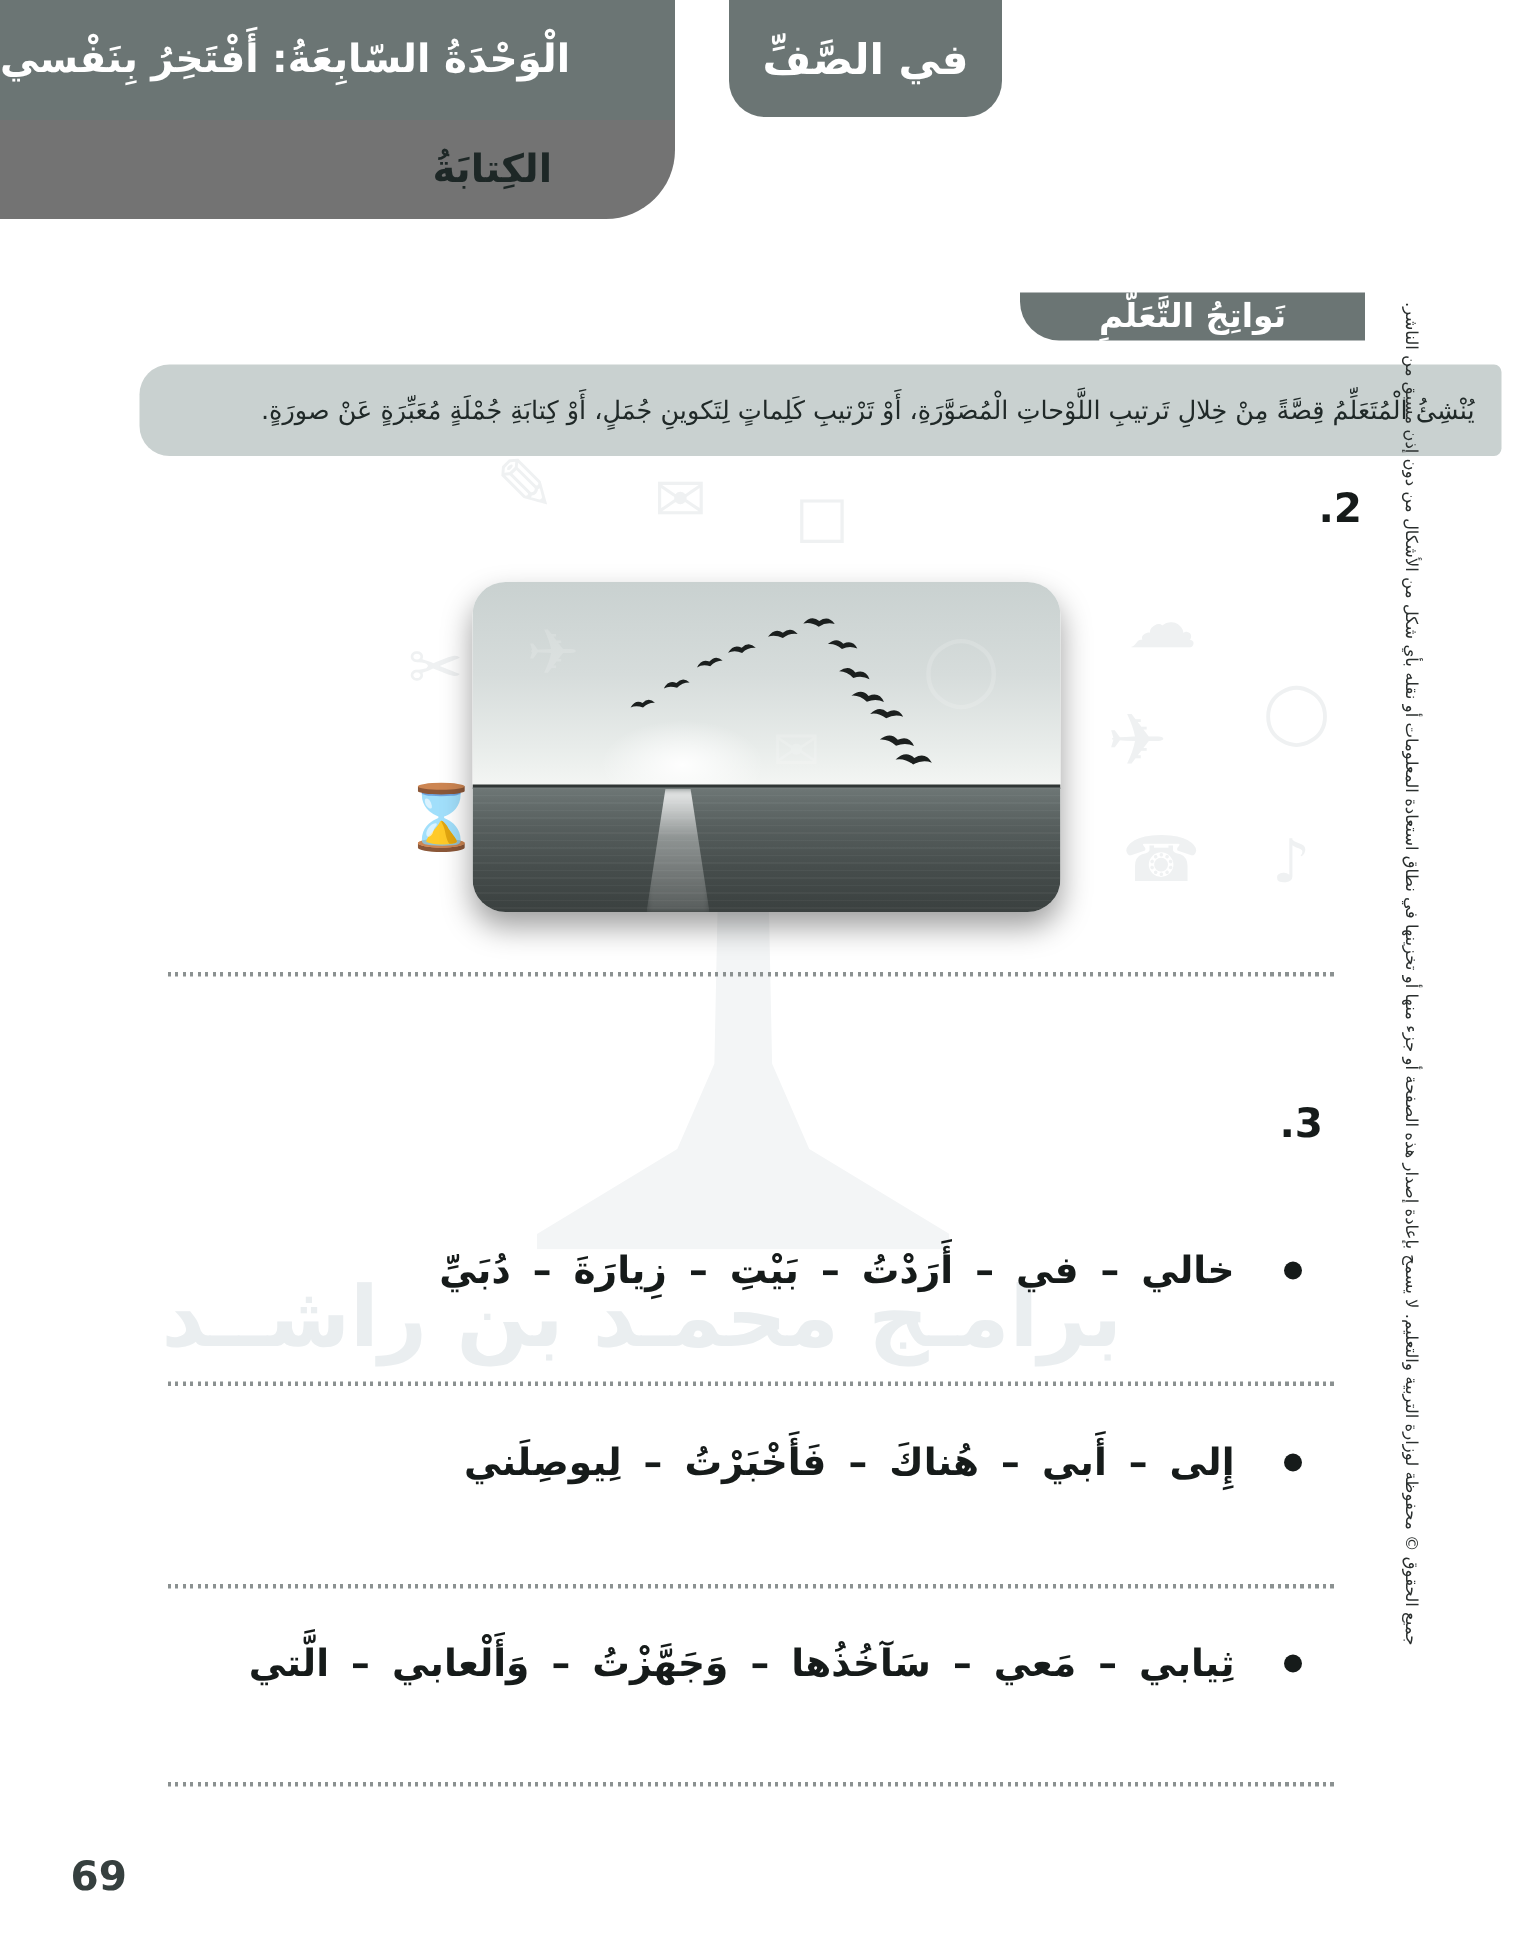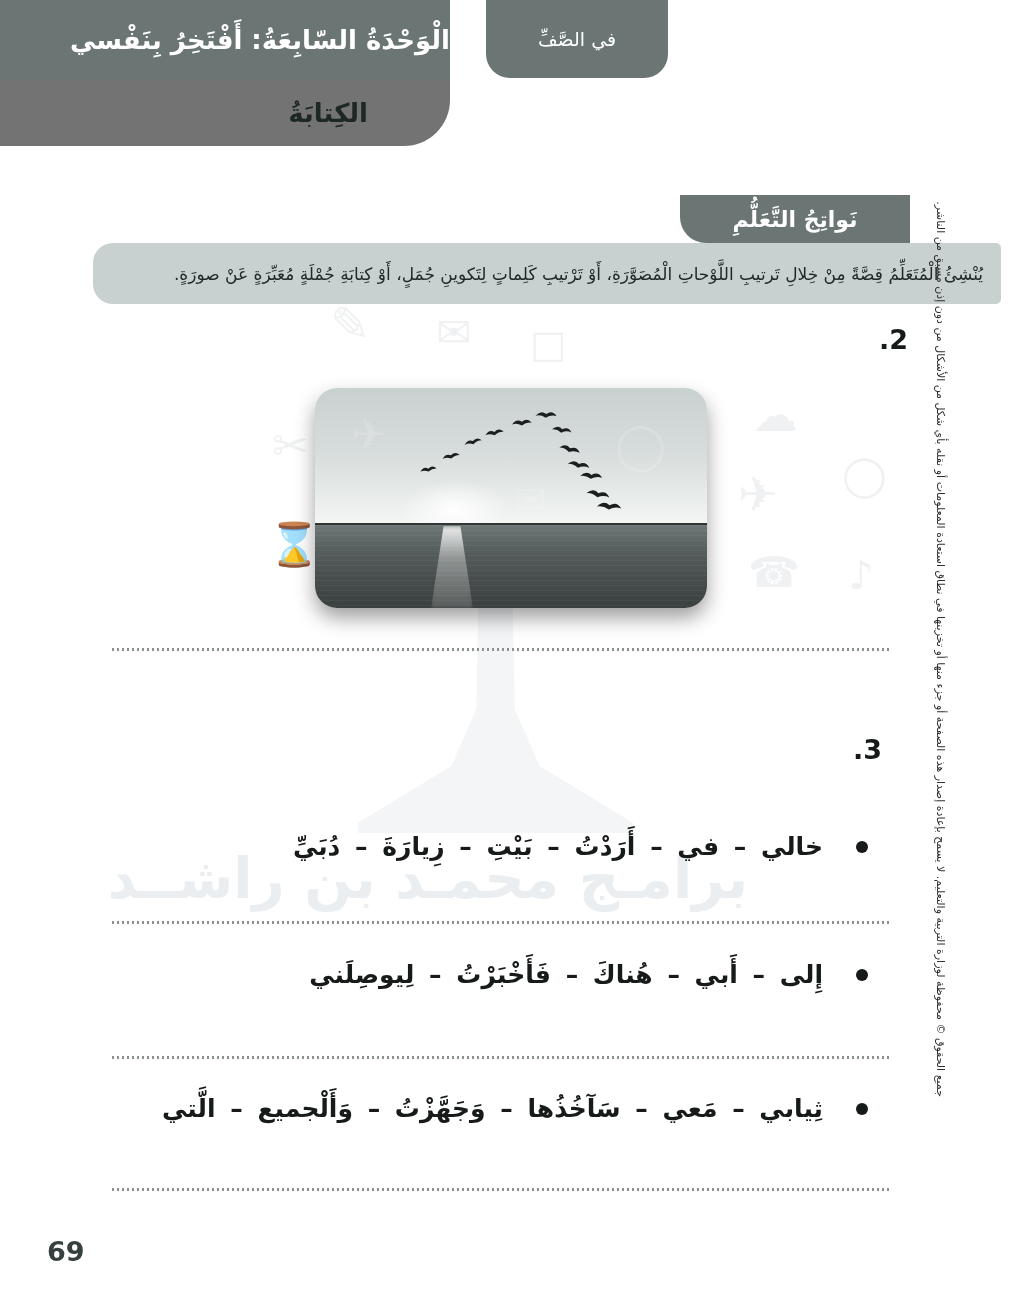--- a/index.html
+++ b/index.html
@@ -2,31 +2,31 @@
 <html lang="ar"><head>
 <meta charset="utf-8">
 <style>
   * { margin:0; padding:0; box-sizing:border-box; }
   html,body { background:#ffffff; }
   body { font-family:"DejaVu Sans", sans-serif; }
   #page { position:relative; width:1020px; height:1304px; background:#ffffff; overflow:hidden; margin:0 auto; }
 
   
   .banner-dark { position:absolute; left:0; top:0; width:450px; height:80px; background:#6b7574;
-    display:flex; align-items:center; justify-content:flex-end; }
+    display:flex; align-items:center; justify-content:flex-start; }
   .banner-dark .t { color:#ffffff; font-weight:bold; font-size:26px; direction:rtl; }
   .banner-light { position:absolute; left:0; top:80px; width:450px; height:66px; background:#737373;
     border-radius:0 0 46px 0; display:flex; align-items:center; justify-content:flex-end; padding-right:82px; }
   .banner-light .t { color:#1d2726; font-weight:bold; font-size:26px; direction:rtl; }
   .tab-class { position:absolute; left:486px; top:0; width:182px; height:78px; background:#6b7574;
     border-radius:0 0 24px 24px; display:flex; align-items:center; justify-content:center; }
-  .tab-class .t { color:#ffffff; font-weight:normal; font-size:19px; direction:rtl; }
+  .tab-class .t { color:#ffffff; font-weight:bold; font-size:28px; direction:rtl; }
 
   
-  .outcomes-banner { position:absolute; left:680px; top:195px; width:230px; height:48px; background:#6b7574;
+  .outcomes-banner { position:absolute; left:680px; top:195px; width:230px; height:32px; background:#6b7574;
     border-radius:0 0 0 26px; display:flex; align-items:center; justify-content:center; }
   .outcomes-banner .t { color:#ffffff; font-weight:bold; font-size:22px; direction:rtl; }
   .outcomes-bar { position:absolute; left:93px; top:243px; width:908px; height:61px; background:#c9d1d0;
     border-radius:20px 5px 5px 20px; direction:rtl; display:flex; align-items:center; padding:0 18px; }
   .outcomes-bar .t { color:#202928; font-size:17px; direction:rtl; white-space:nowrap; }
 
   
   .question { position:absolute; direction:rtl; display:flex; align-items:baseline; gap:16px;
     color:#161b1a; font-weight:bold; }
   .qnum { font-size:27px; }
@@ -165,20 +165,20 @@
     <div class="dotline" id="dl2"></div>
 
     <div class="bullet-row" id="b2">
       <span class="bullet-dot"></span>
       <span class="bullet-text">إِلى – أَبي – هُناكَ – فَأَخْبَرْتُ – لِيوصِلَني</span>
     </div>
     <div class="dotline" id="dl3"></div>
 
     <div class="bullet-row" id="b3">
       <span class="bullet-dot"></span>
-      <span class="bullet-text">ثِيابي – مَعي – سَآخُذُها – وَجَهَّزْتُ – وَأَلْجميع – الَّتي</span>
+      <span class="bullet-text">ثِيابي – مَعي – سَآخُذُها – وَجَهَّزْتُ – وَأَلْعابي – الَّتي</span>
     </div>
     <div class="dotline" id="dl4"></div>
 
     <div class="side-copyright">جميع الحقوق © محفوظة لوزارة التربية والتعليم. لا يسمح بإعادة إصدار هذه الصفحة أو جزء منها أو تخزينها في نطاق استعادة المعلومات أو نقله بأي شكل من الأشكال من دون إذن مسبق من الناشر.</div>
     <div class="page-number">69</div>
   </div>
 </div>
 
 </body></html>

